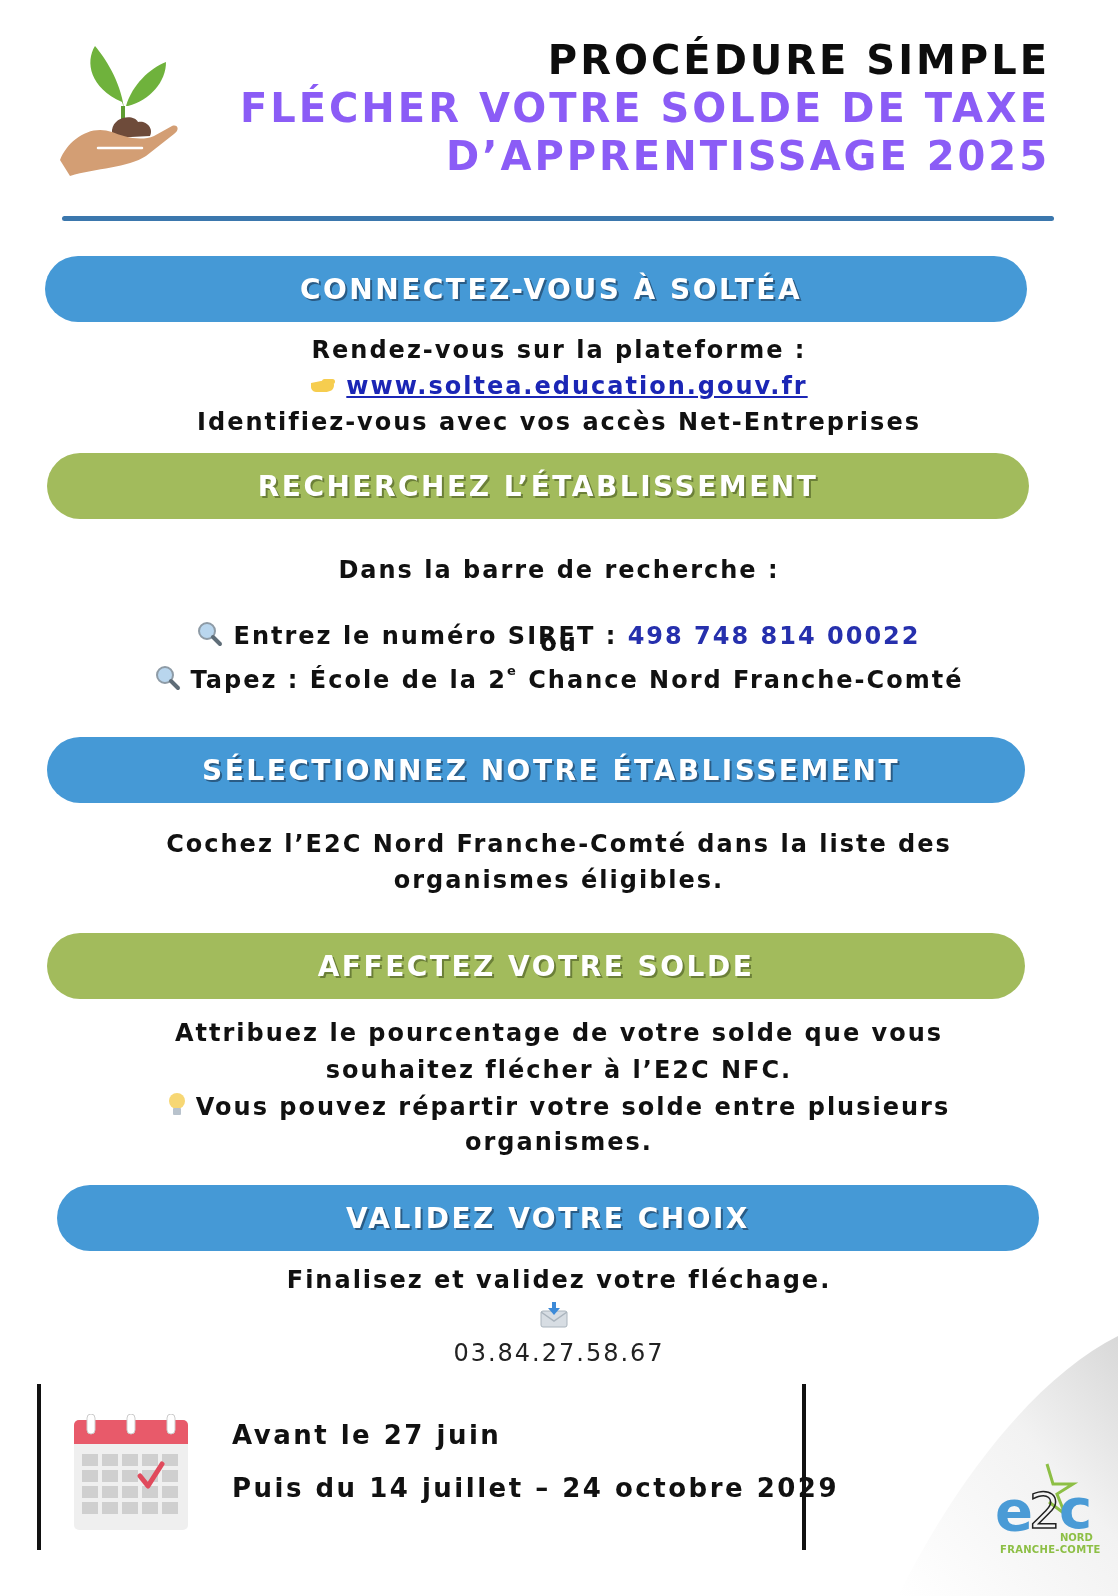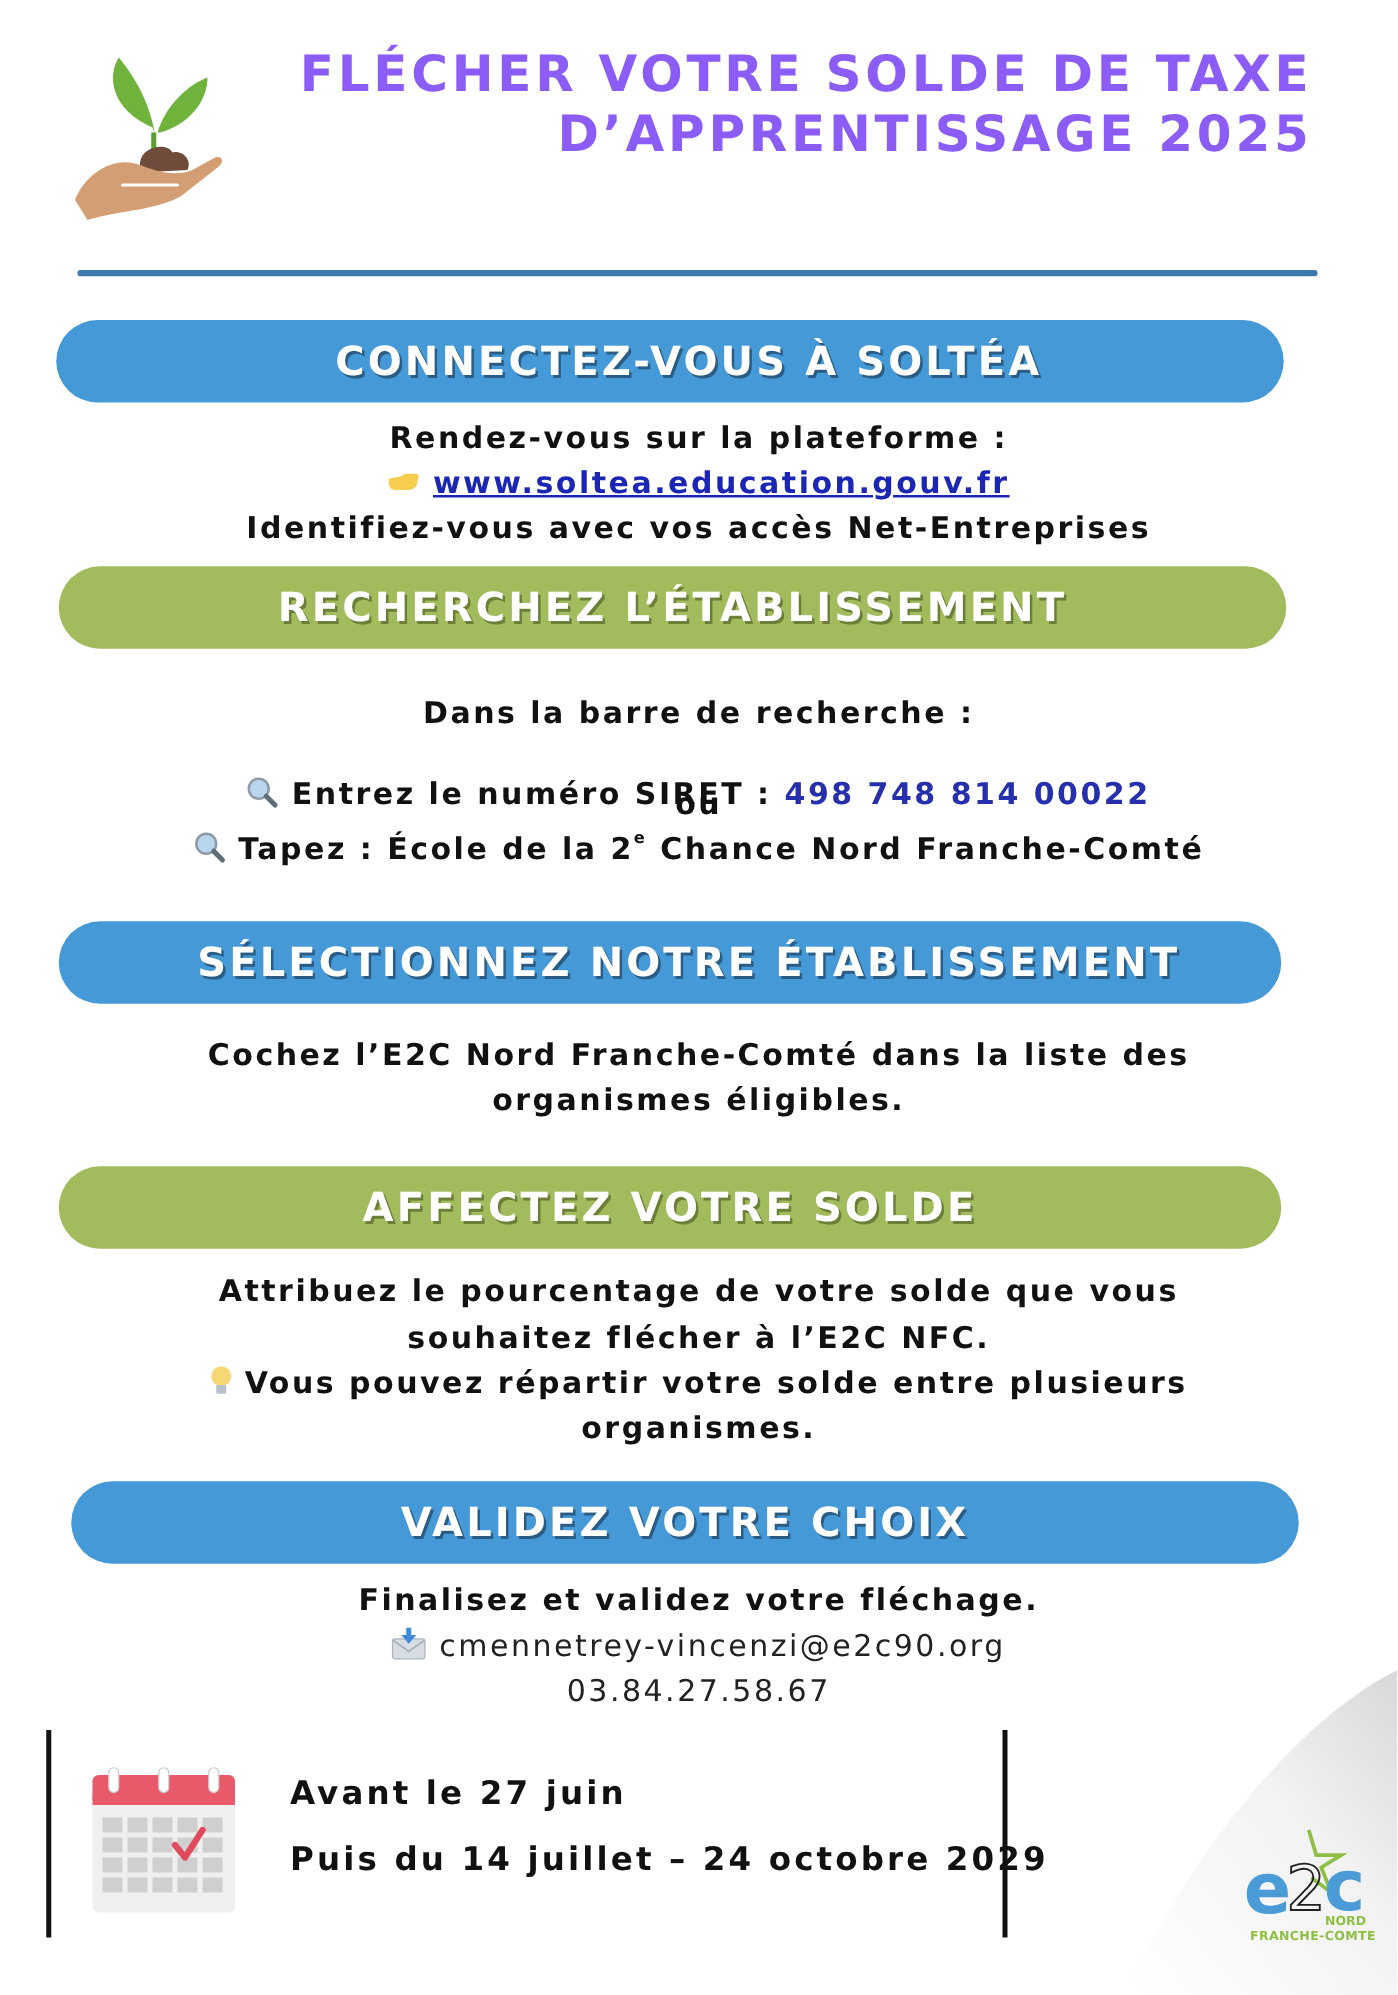--- a/index.html
+++ b/index.html
@@ -20,21 +20,21 @@
   .title-green { color: #8b5cf6; font-size: 40px; }
   .header-rule {
     left: 62px; top: 216px; width: 992px; height: 5px;
     background: #3b77ad; border-radius: 3px;
   }
 
   
   .pill {
     position: absolute; height: 66px; border-radius: 33px;
     display: flex; align-items: center; justify-content: center;
-    color: #ffffff; font-weight: bold; font-size: 32px; letter-spacing: 2.5px;
+    color: #ffffff; font-weight: bold; font-size: 28px; letter-spacing: 2.5px;
     text-shadow: 2px 2px 0 #2a5c86;
     box-sizing: border-box;
   }
   .pill.blue { background: #4599d6; }
   .pill.green { background: #a2bb5c; text-shadow: 2px 2px 0 #6b7f38; }
   .pill span { display: inline-block; }
 
   
   .line {
     position: absolute; left: 0; width: 1118px; text-align: center;
@@ -65,20 +65,21 @@
     <path d="M73 66 L73 88" stroke="#5e9d31" stroke-width="4"></path>
 
     <path d="M62 90 C64 76, 84 74, 88 82 C96 80, 104 88, 100 96 L62 98 Z" fill="#6e4b3a"></path>
 
     <path d="M10 120 C18 100, 40 84, 62 92 C72 96, 90 102, 104 96 L122 86 C128 84, 130 90, 124 94 L96 116 C78 128, 46 128, 20 136 Z" fill="#d39e74"></path>
     <path d="M48 108 L92 108" stroke="#ffffff" stroke-width="2.5" stroke-linecap="round"></path>
   </svg>
 </div>
 
 <div class="abs title-block">
+  <div class="title-black">PROCÉDURE SIMPLE</div>
   <div class="title-green">FLÉCHER VOTRE SOLDE DE TAXE</div>
   <div class="title-green">D’APPRENTISSAGE 2025</div>
 </div>
 
 <div class="abs header-rule"></div>
 
 <div class="pill blue" style="left:45px; top:256px; width:982px;">
   <span style="margin-left:30px;">CONNECTEZ-VOUS À SOLTÉA</span>
 </div>
 <div class="line" style="top:336px;">Rendez-vous sur la plateforme :</div>
@@ -140,21 +141,21 @@
 </div>
 <div class="line" style="top:1266px;">Finalisez et validez votre fléchage.</div>
 <div class="line light" style="top:1302px; left:0;">
   <span class="icon-inline">
     <svg width="28" height="26" viewBox="0 0 28 26">
         <rect x="1" y="9" width="26" height="16" rx="2" fill="#d7dde3" stroke="#aab4bd"></rect>
         <path d="M1 10 L14 19 L27 10" fill="none" stroke="#aab4bd" stroke-width="1.5"></path>
         <path d="M14 0 L14 9" stroke="#3c8ad8" stroke-width="4"></path>
         <path d="M8 6 L14 13 L20 6 Z" fill="#3c8ad8"></path>
       </svg>
-  </span><span>cmennetrey-vincenzi@e2c90.org</span>
+  </span>
 </div>
 <div class="line light" style="top:1339px;">03.84.27.58.67</div>
 
 <div class="abs vbar" style="left:37px; top:1384px; height:166px;"></div>
 <div class="abs vbar" style="left:802px; top:1384px; height:166px;"></div>
 
 <div class="abs cal">
   <svg width="118" height="118" viewBox="0 0 118 118">
     <rect x="2" y="6" width="114" height="110" rx="5" fill="#efefef"></rect>
     <rect x="2" y="6" width="114" height="24" rx="5" fill="#e85a6a"></rect>

